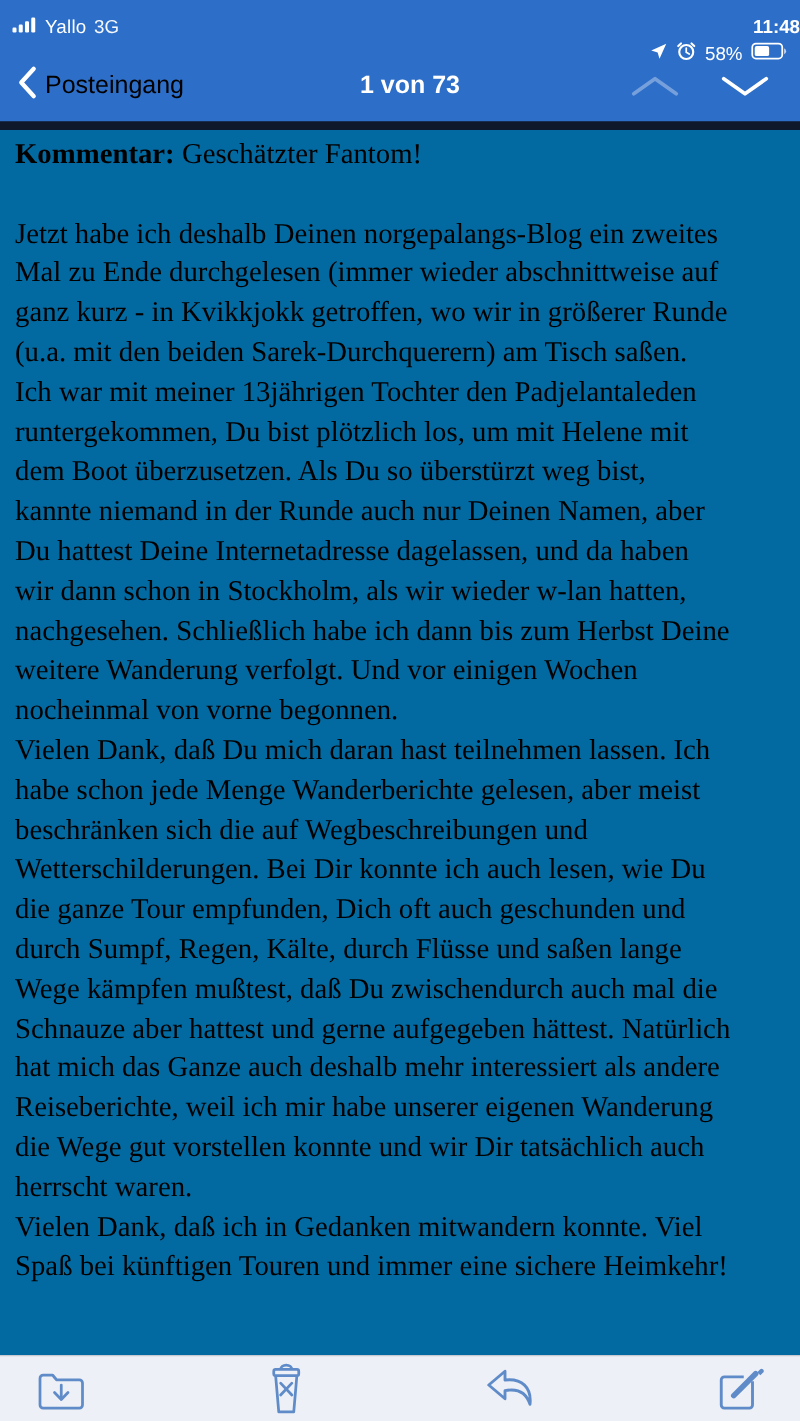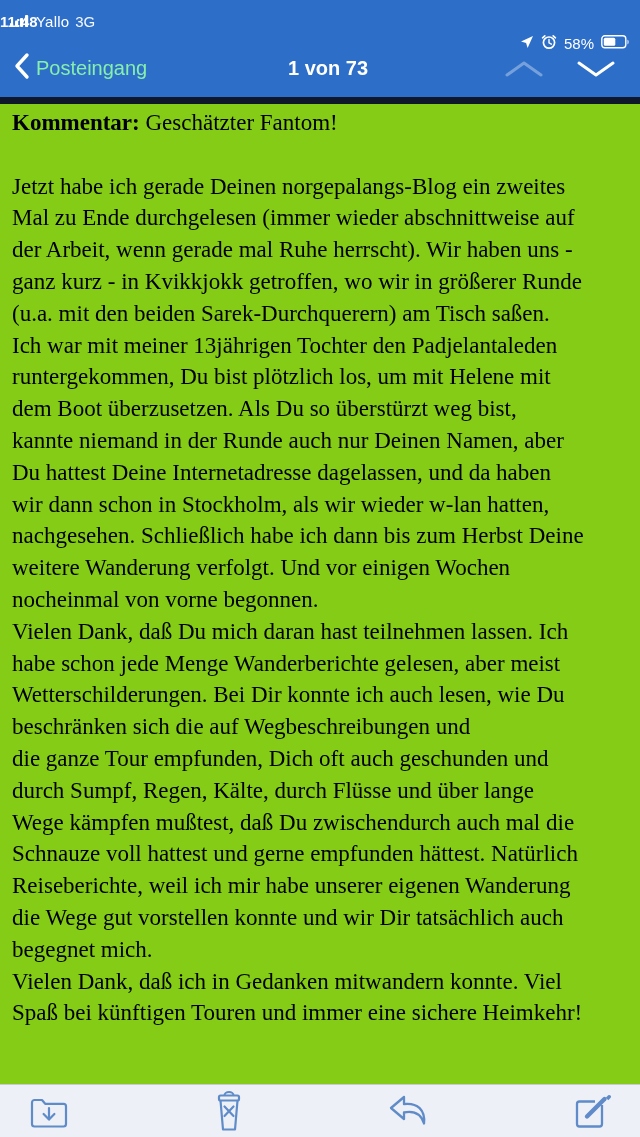--- a/index.html
+++ b/index.html
@@ -3,36 +3,36 @@
 <meta charset="utf-8">
 <style>
   html,body{margin:0;padding:0;}
   body{width:640px;height:1137px;background:#fff;font-family:"Liberation Sans",sans-serif;}
   .screen{width:640px;height:1137px;display:flex;flex-direction:column;overflow:hidden;background:#fff;}
 
   
   .header{background:#2d6ec8;color:#fff;flex:0 0 auto;border-bottom:7px solid #0f172a;}
   .status-bar{height:38px;display:flex;align-items:center;justify-content:space-between;padding:2px 10px 0 10px;font-size:15px;}
   .sb-left{display:flex;align-items:center;gap:6px;}
-  .sb-center{position:absolute;left:0;right:0;text-align:left;font-weight:bold;pointer-events:none;}
+  .sb-center{position:absolute;left:0;right:0;text-align:right;font-weight:bold;pointer-events:none;}
   .status-bar{position:relative;}
   .sb-right{display:flex;align-items:center;gap:7px;margin-top:44px;}
   .carrier{letter-spacing:.2px;}
   .network{opacity:.95;}
   .pct{font-size:15px;}
 
   .nav-bar{height:57px;display:flex;align-items:center;position:relative;padding:0 14px;}
-  .back-button{display:flex;align-items:center;gap:7px;font-size:20px;color:#86efac;cursor:pointer;background:none;border:none;padding:0;}
+  .back-button{display:flex;align-items:center;gap:7px;font-size:20px;color:#000000;cursor:pointer;background:none;border:none;padding:0;}
   .nav-title{position:absolute;left:0;right:0;text-align:center;font-size:20px;font-weight:bold;pointer-events:none;padding-left:16px;}
   .nav-arrows{margin-left:auto;display:flex;align-items:center;gap:28px;padding-right:8px;}
   .nav-arrow-btn{background:none;border:none;padding:2px;cursor:pointer;line-height:0;}
   .nav-arrow-btn.dimmed{opacity:.35;}
 
   
-  .email-body{flex:1 1 auto;background:#84cc16;color:#000;padding:3px 12px 0 12px;
+  .email-body{flex:1 1 auto;background:#0369a1;color:#000;padding:3px 12px 0 12px;
     font-family:"Liberation Serif",serif;font-size:23px;line-height:31.8px;overflow:hidden;}
   .line{white-space:nowrap;min-height:31.8px;}
   .first-line{margin:0;white-space:nowrap;}
   .first-line b{font-weight:bold;}
 
   
   .toolbar{flex:0 0 auto;height:52px;background:#edf0f6;border-top:1px solid #c6cad1;
     display:flex;align-items:center;justify-content:space-between;padding:0 28px;}
   .tb-btn{background:none;border:none;padding:0;cursor:pointer;line-height:0;}
   .tb-btn svg{display:block;}
@@ -111,45 +111,45 @@
           </span>
         </button>
       </div>
     </div>
   </header>
 
   <main class="email-body">
     <p class="first-line"><b>Kommentar:</b> <span>Geschätzter Fantom!</span></p>
     <div>
         <div class="line">&nbsp;</div>
-        <div class="line">Jetzt habe ich gerade Deinen norgepalangs-Blog ein zweites</div>
+        <div class="line">Jetzt habe ich deshalb Deinen norgepalangs-Blog ein zweites</div>
         <div class="line">Mal zu Ende durchgelesen (immer wieder abschnittweise auf</div>
-        <div class="line">der Arbeit, wenn gerade mal Ruhe herrscht). Wir haben uns -</div>
         <div class="line">ganz kurz - in Kvikkjokk getroffen, wo wir in größerer Runde</div>
         <div class="line">(u.a. mit den beiden Sarek-Durchquerern) am Tisch saßen.</div>
         <div class="line">Ich war mit meiner 13jährigen Tochter den Padjelantaleden</div>
         <div class="line">runtergekommen, Du bist plötzlich los, um mit Helene mit</div>
         <div class="line">dem Boot überzusetzen. Als Du so überstürzt weg bist,</div>
         <div class="line">kannte niemand in der Runde auch nur Deinen Namen, aber</div>
         <div class="line">Du hattest Deine Internetadresse dagelassen, und da haben</div>
         <div class="line">wir dann schon in Stockholm, als wir wieder w-lan hatten,</div>
         <div class="line">nachgesehen. Schließlich habe ich dann bis zum Herbst Deine</div>
         <div class="line">weitere Wanderung verfolgt. Und vor einigen Wochen</div>
         <div class="line">nocheinmal von vorne begonnen.</div>
         <div class="line">Vielen Dank, daß Du mich daran hast teilnehmen lassen. Ich</div>
         <div class="line">habe schon jede Menge Wanderberichte gelesen, aber meist</div>
+        <div class="line">beschränken sich die auf Wegbeschreibungen und</div>
         <div class="line">Wetterschilderungen. Bei Dir konnte ich auch lesen, wie Du</div>
-        <div class="line">beschränken sich die auf Wegbeschreibungen und</div>
         <div class="line">die ganze Tour empfunden, Dich oft auch geschunden und</div>
-        <div class="line">durch Sumpf, Regen, Kälte, durch Flüsse und über lange</div>
+        <div class="line">durch Sumpf, Regen, Kälte, durch Flüsse und saßen lange</div>
         <div class="line">Wege kämpfen mußtest, daß Du zwischendurch auch mal die</div>
-        <div class="line">Schnauze voll hattest und gerne empfunden hättest. Natürlich</div>
+        <div class="line">Schnauze aber hattest und gerne aufgegeben hättest. Natürlich</div>
+        <div class="line">hat mich das Ganze auch deshalb mehr interessiert als andere</div>
         <div class="line">Reiseberichte, weil ich mir habe unserer eigenen Wanderung</div>
         <div class="line">die Wege gut vorstellen konnte und wir Dir tatsächlich auch</div>
-        <div class="line">begegnet mich.</div>
+        <div class="line">herrscht waren.</div>
         <div class="line">Vielen Dank, daß ich in Gedanken mitwandern konnte. Viel</div>
         <div class="line">Spaß bei künftigen Touren und immer eine sichere Heimkehr!</div>
       </div>
   </main>
 
   <footer class="toolbar">
     <button class="tb-btn">
       <span>
         <svg width="42" height="34" viewBox="0 0 42 34">
           <path d="M4 30 V8.5 A2.5 2.5 0 0 1 6.5 6 H14 l3.2 3.8 H35.5 A2.5 2.5 0 0 1 38 12.3 V30 a2.5 2.5 0 0 1 -2.5 2.5 H6.5 A2.5 2.5 0 0 1 4 30 Z" fill="none" stroke="#5f8bc9" stroke-width="2.2" stroke-linejoin="round"></path>

